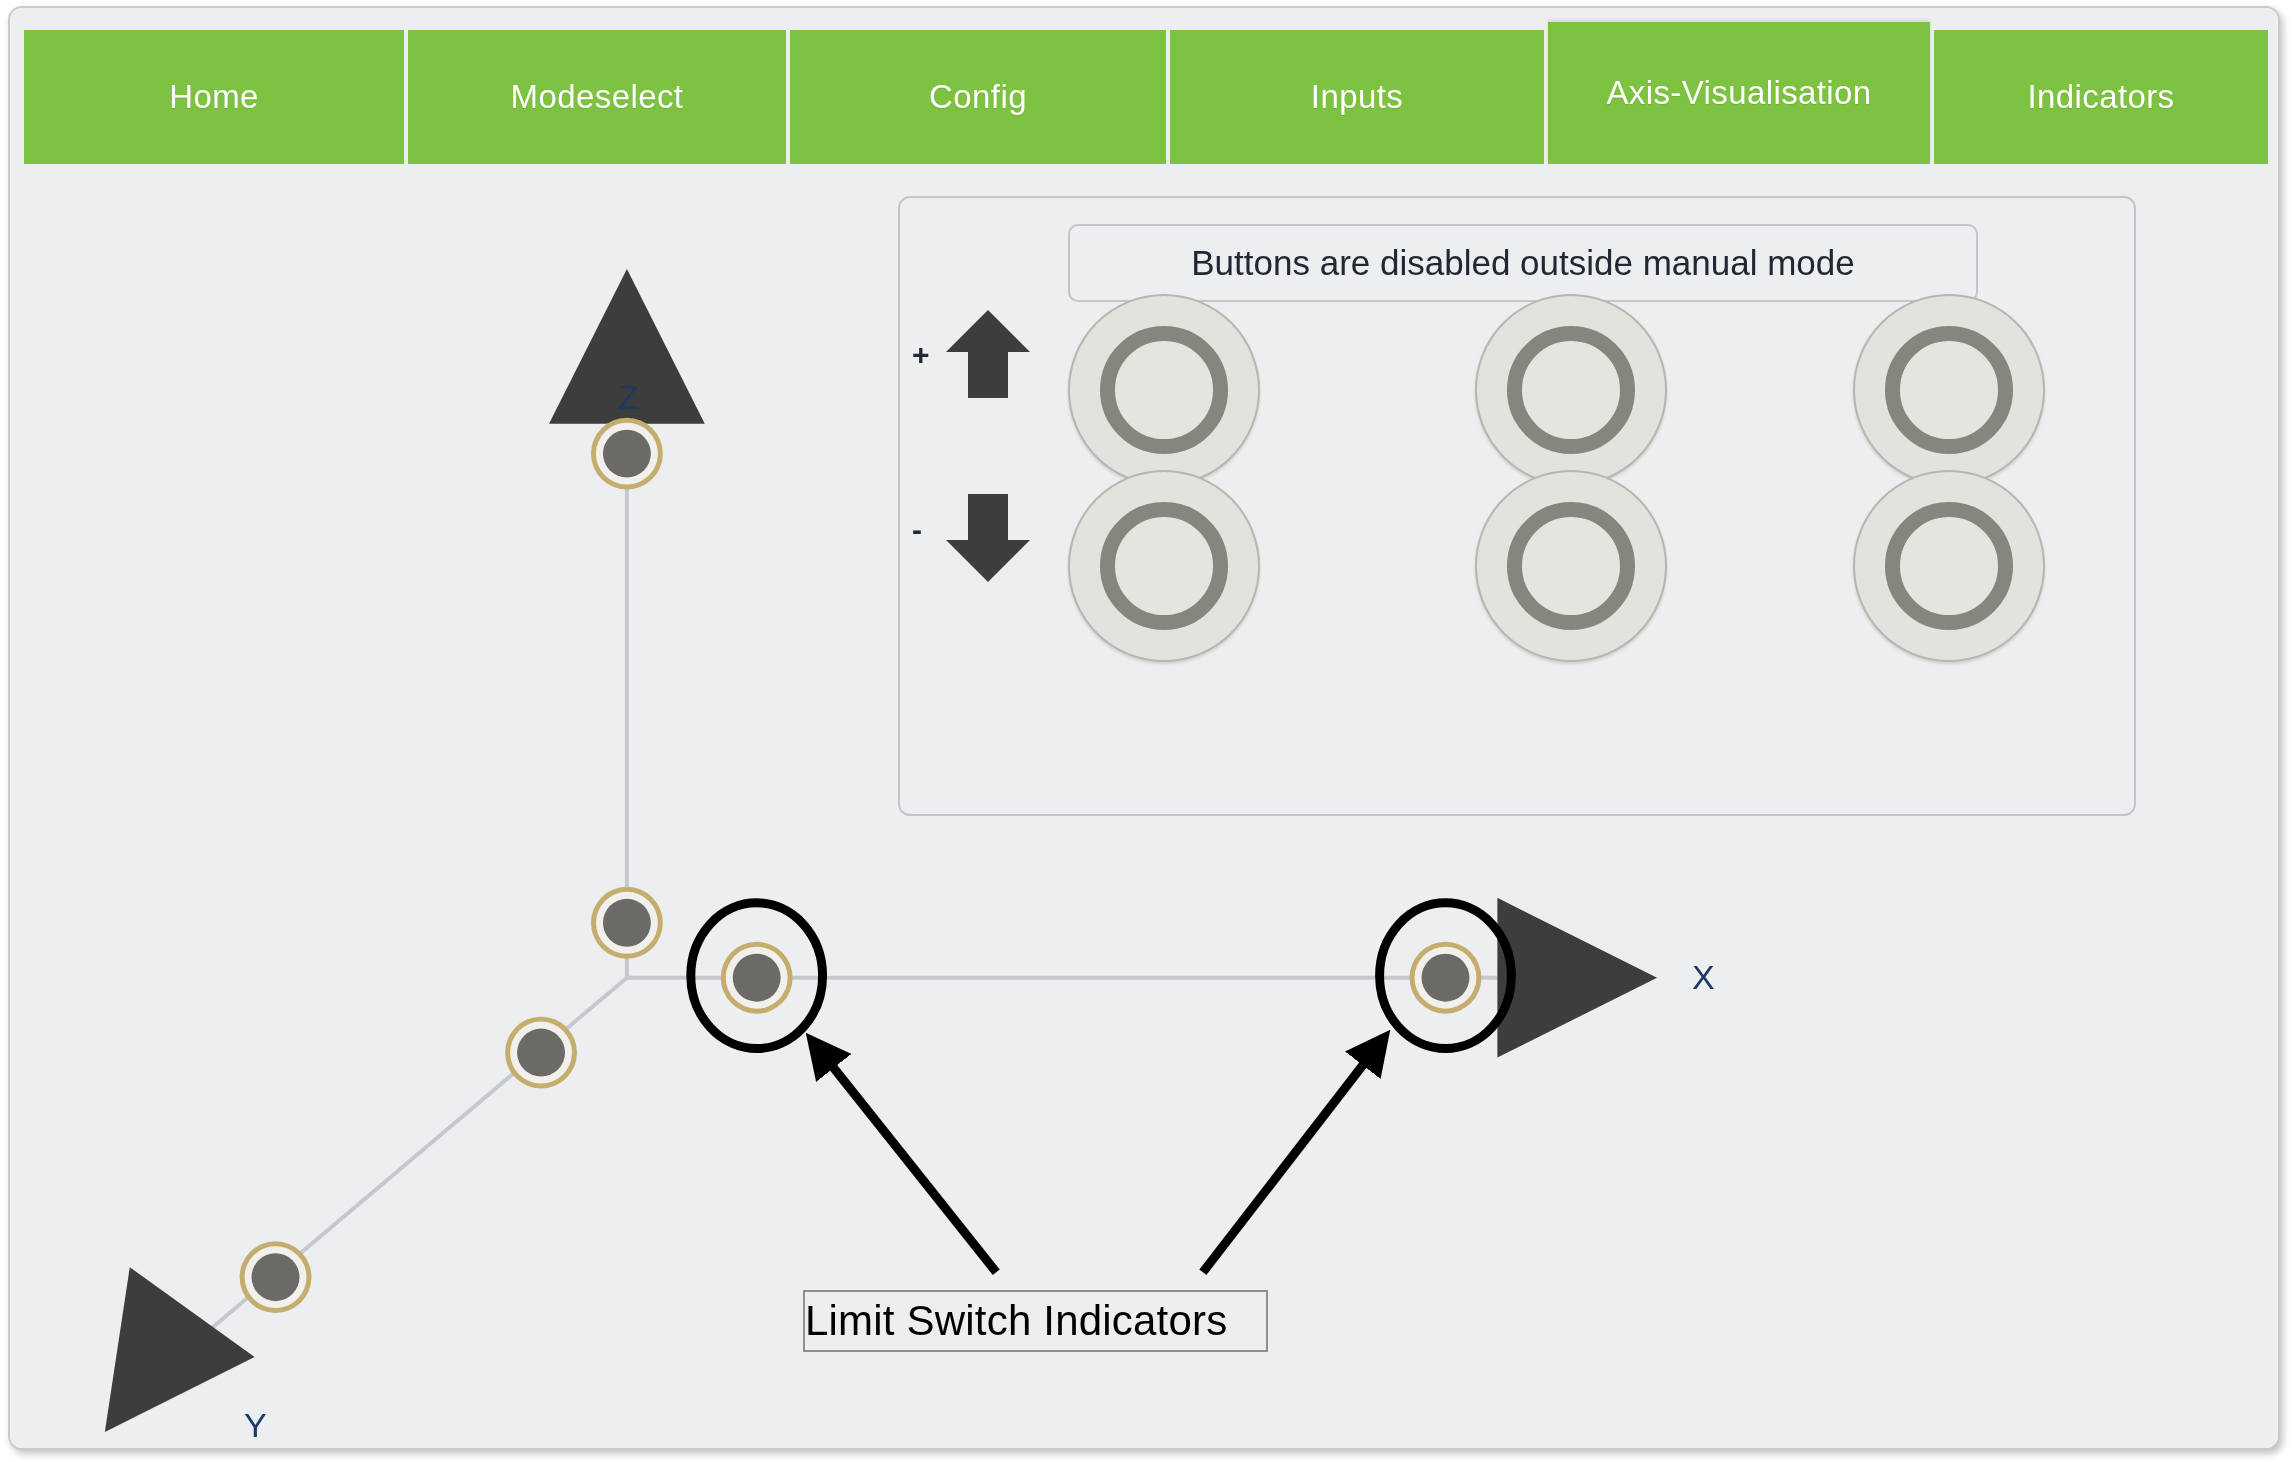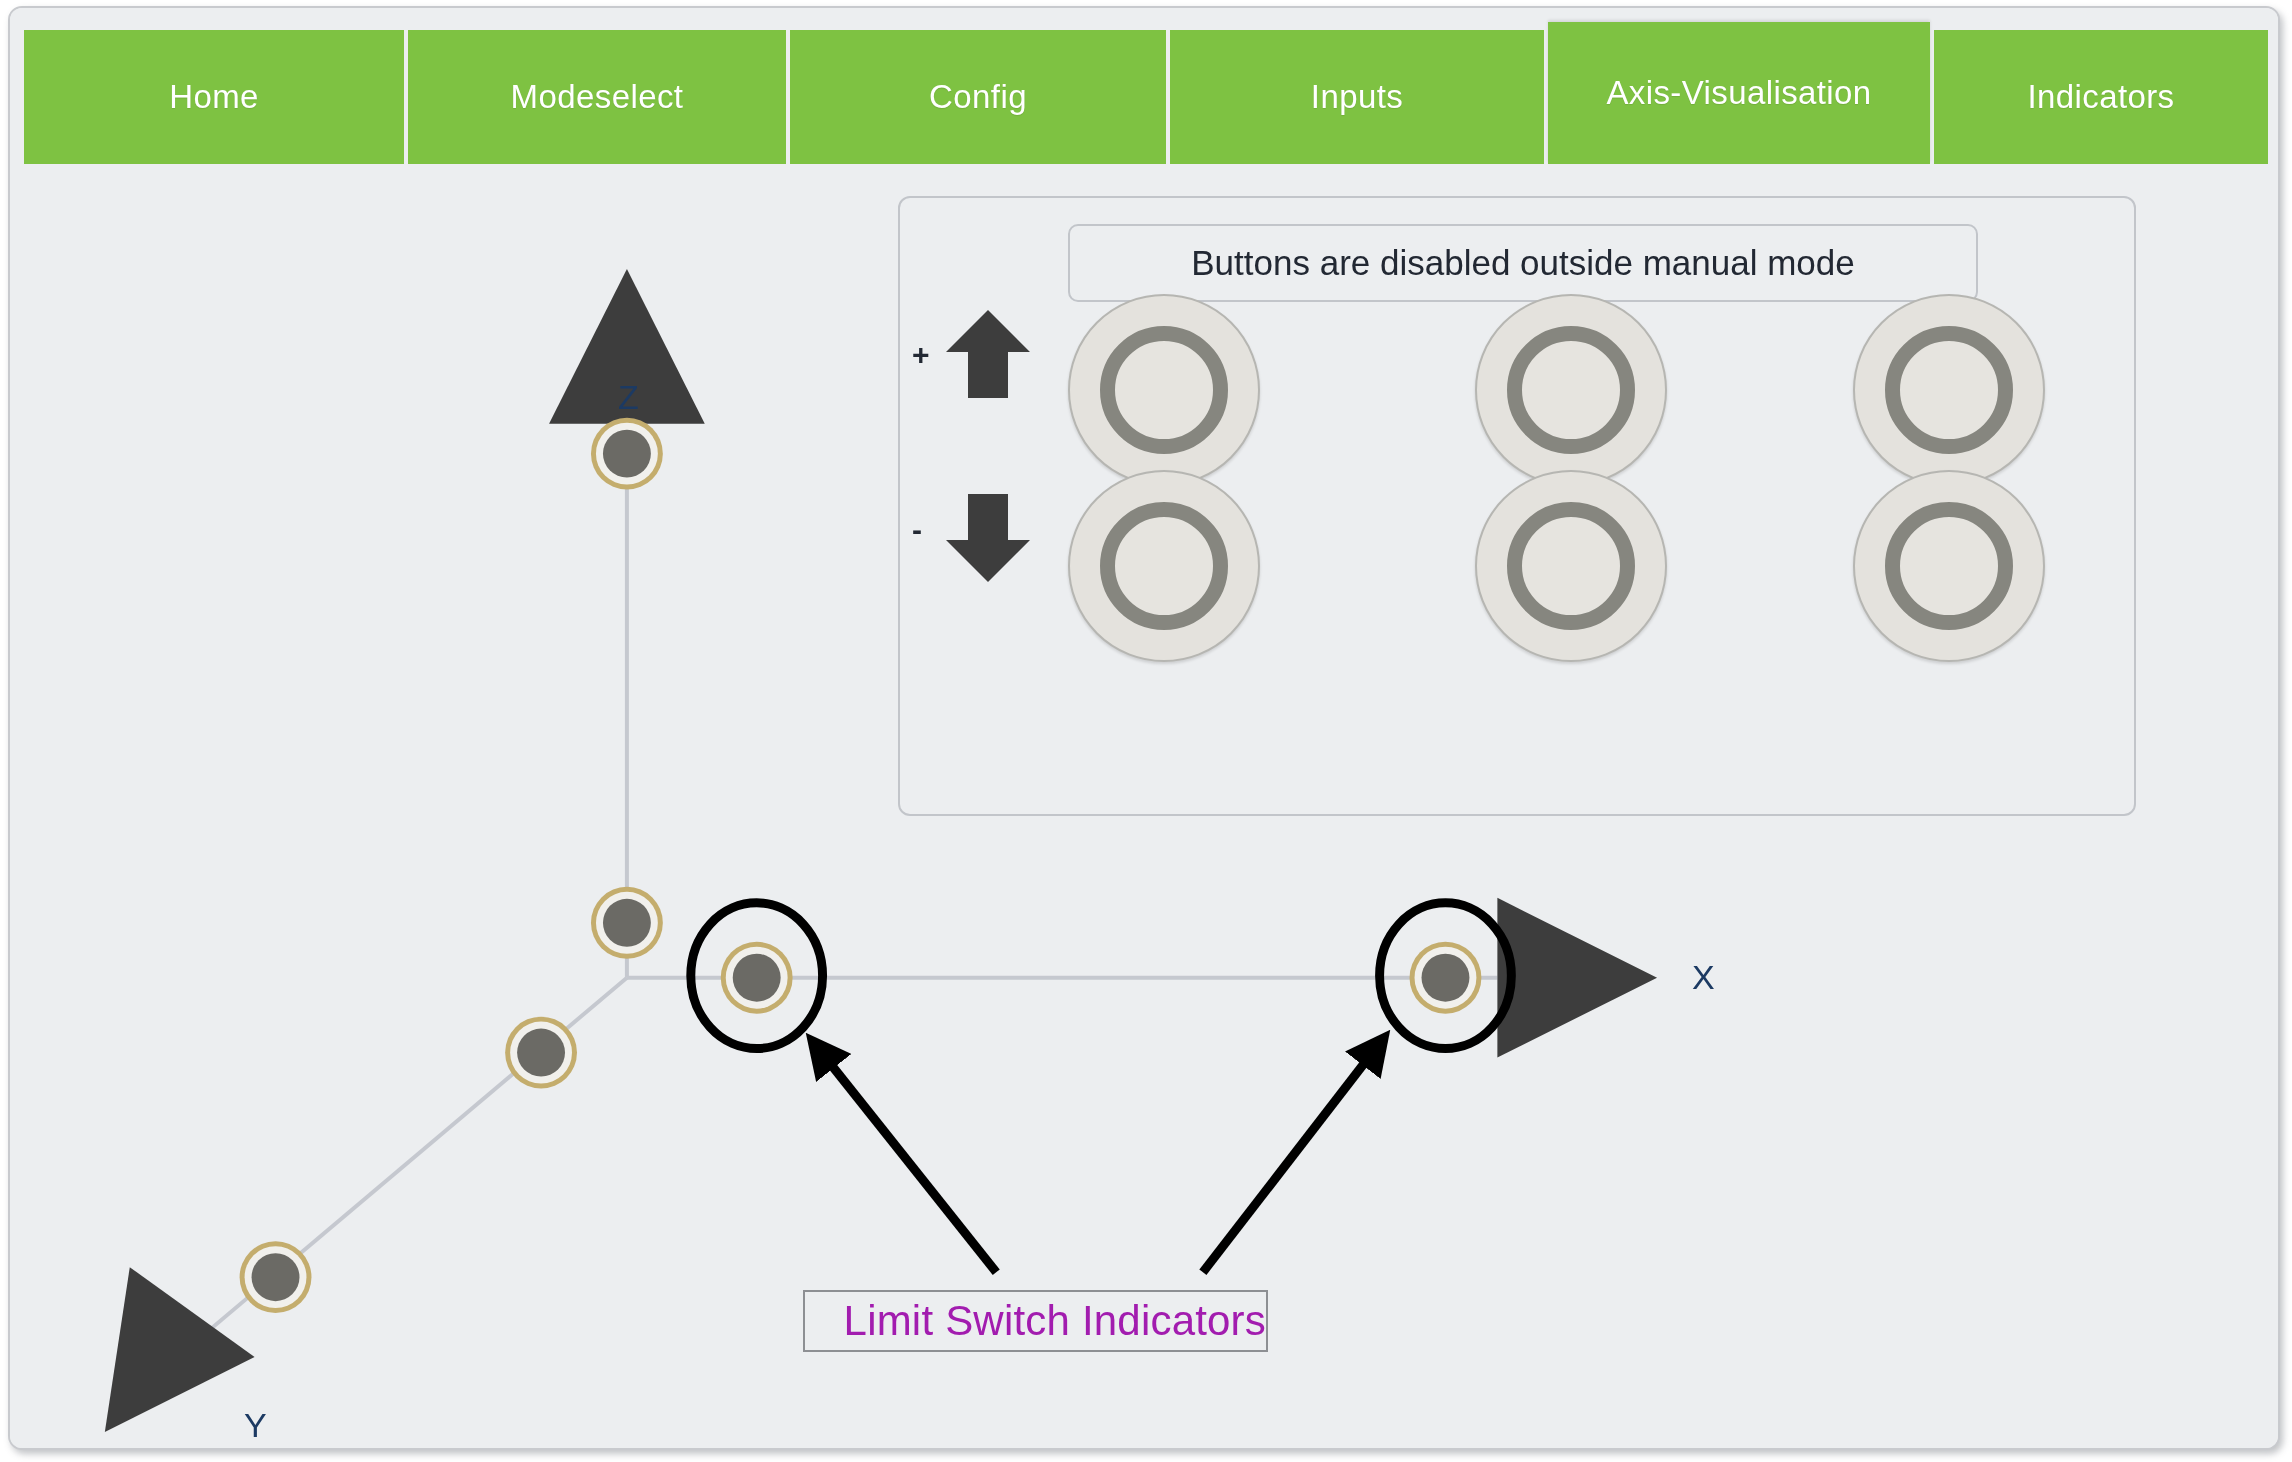--- a/index.html
+++ b/index.html
@@ -156,23 +156,23 @@
   .annot-box {
     position: absolute;
     left: 793px;
     top: 1122px;
     width: 465px;
     height: 62px;
     border: 2px solid #8d8f93;
     background: transparent;
     display: flex;
     align-items: center;
-    justify-content: flex-end;
+    justify-content: flex-start;
     font-size: 42px;
-    color: #a21caf;
+    color: #000000;
     box-sizing: border-box;
     letter-spacing: 0.2px;
   }
 </style>
 </head>
 <body>
 
 <div id="app-window">
 
   <div id="tabbar">

